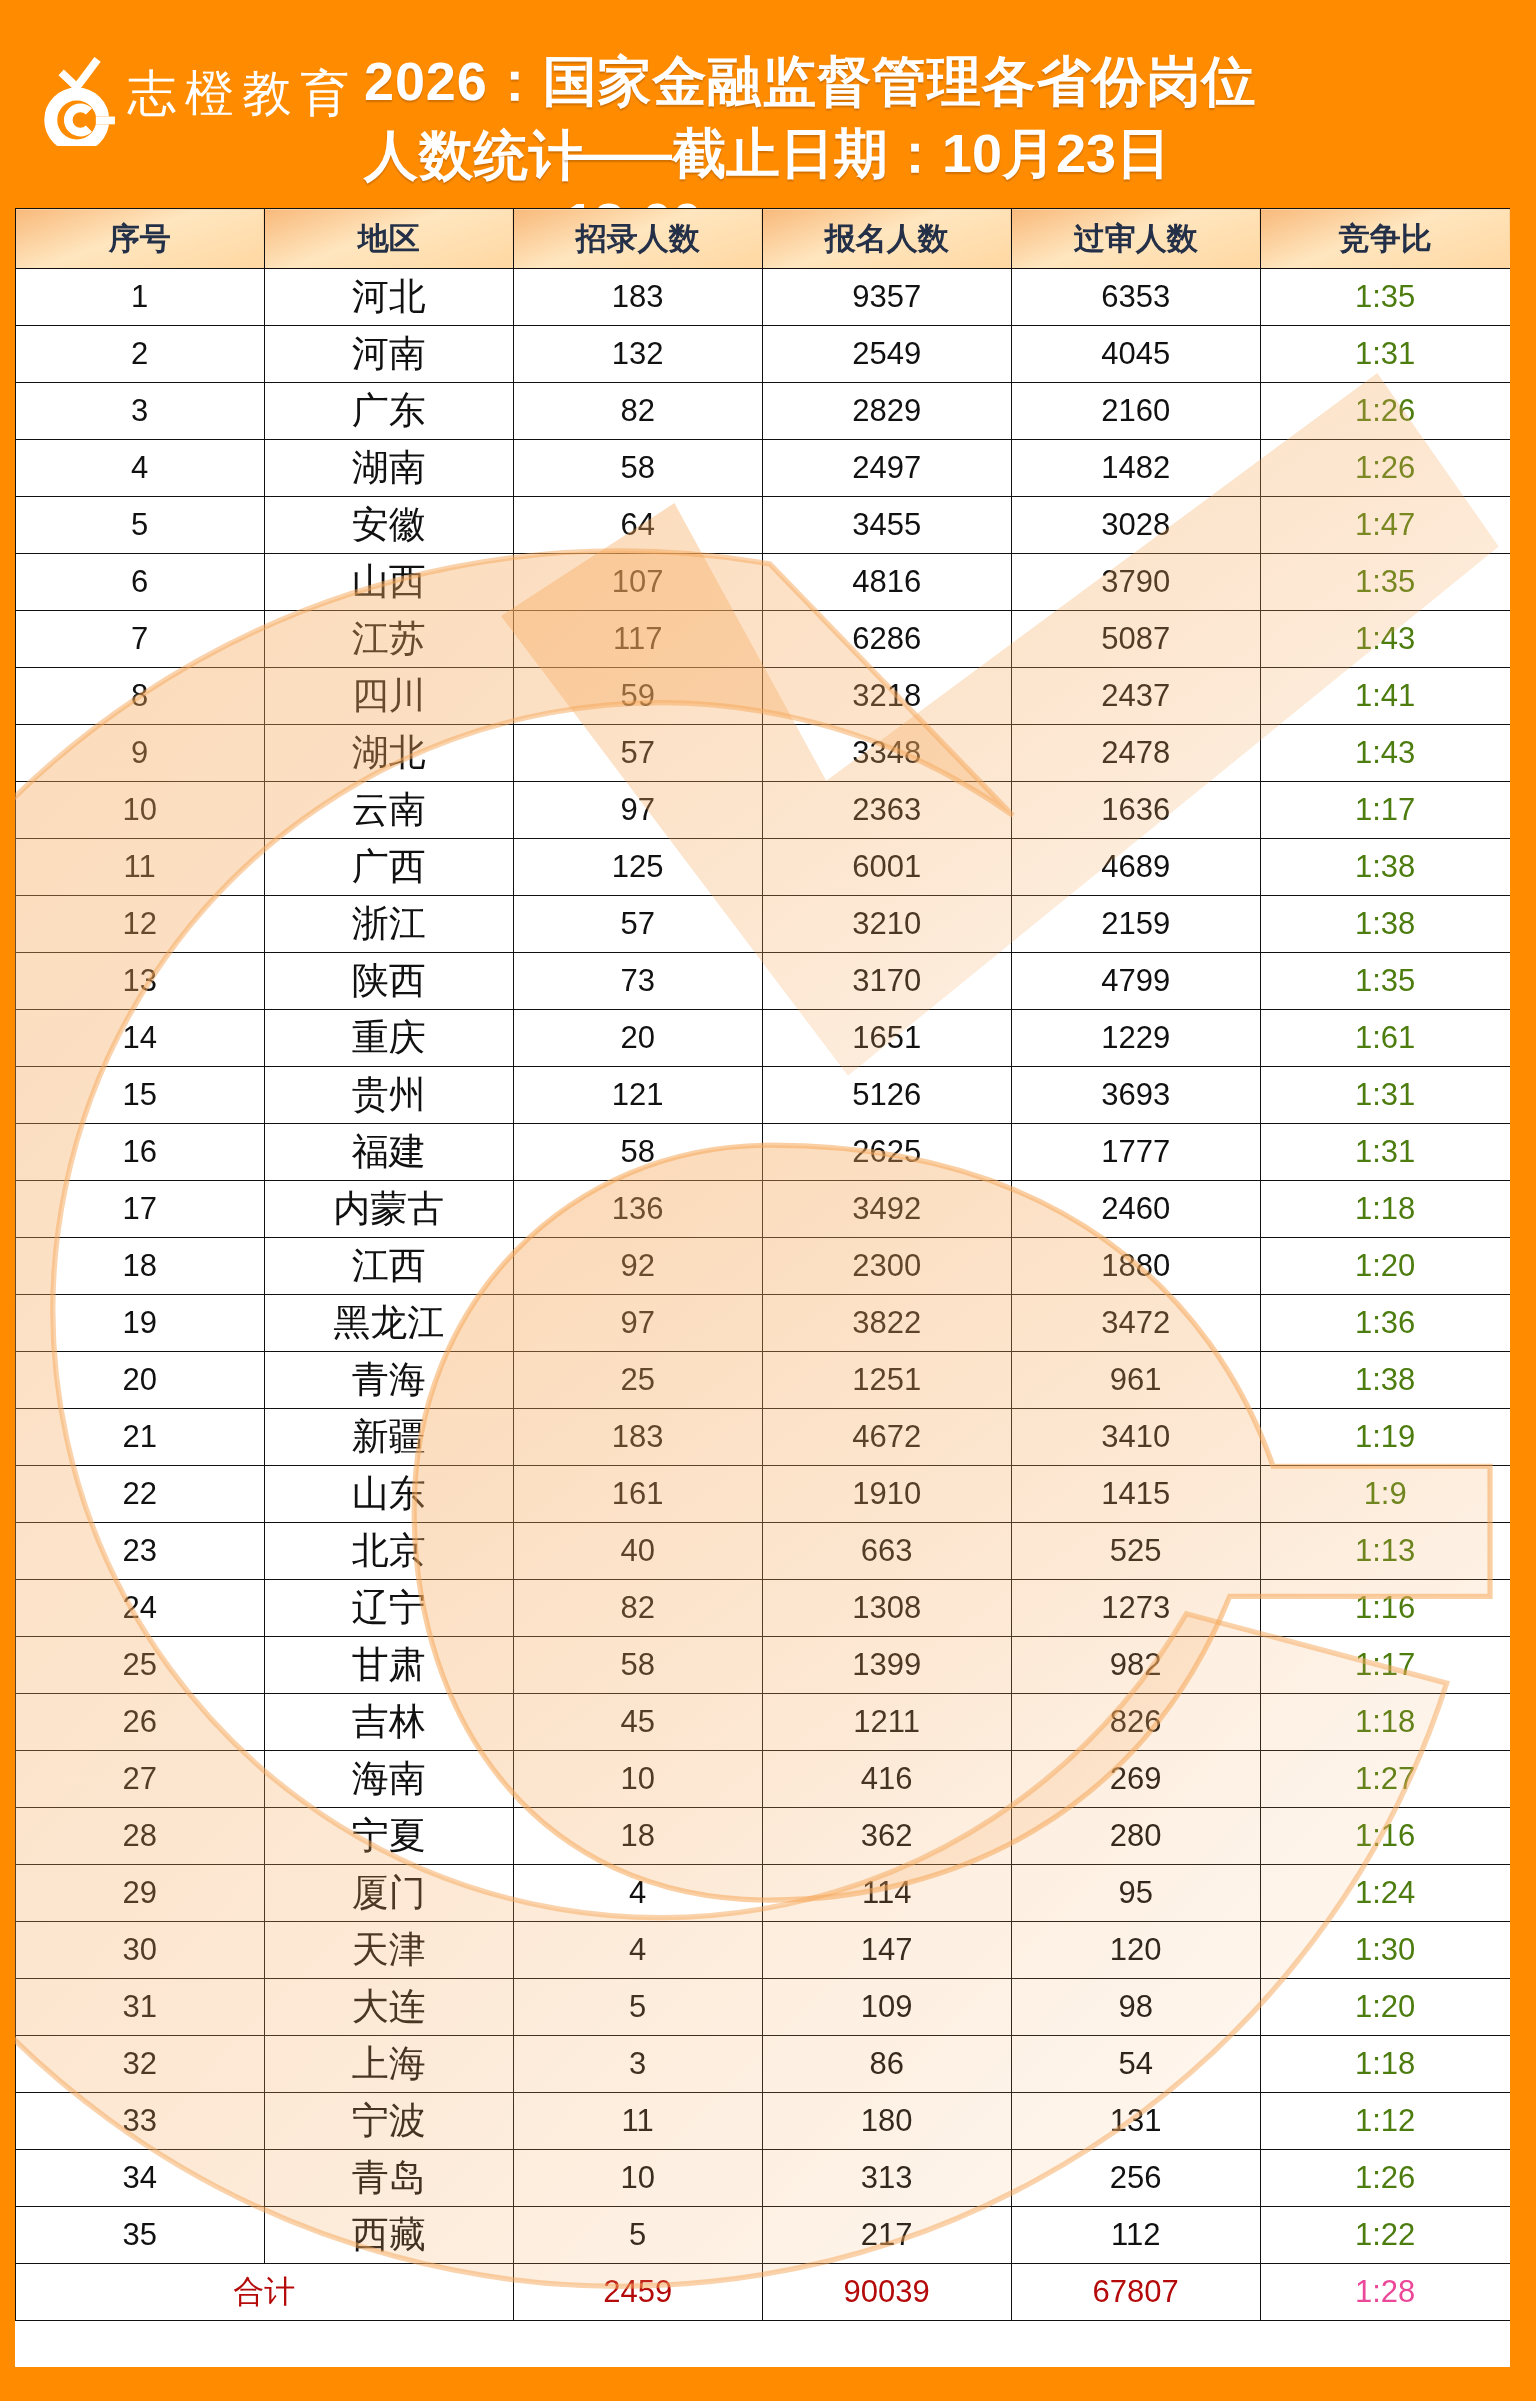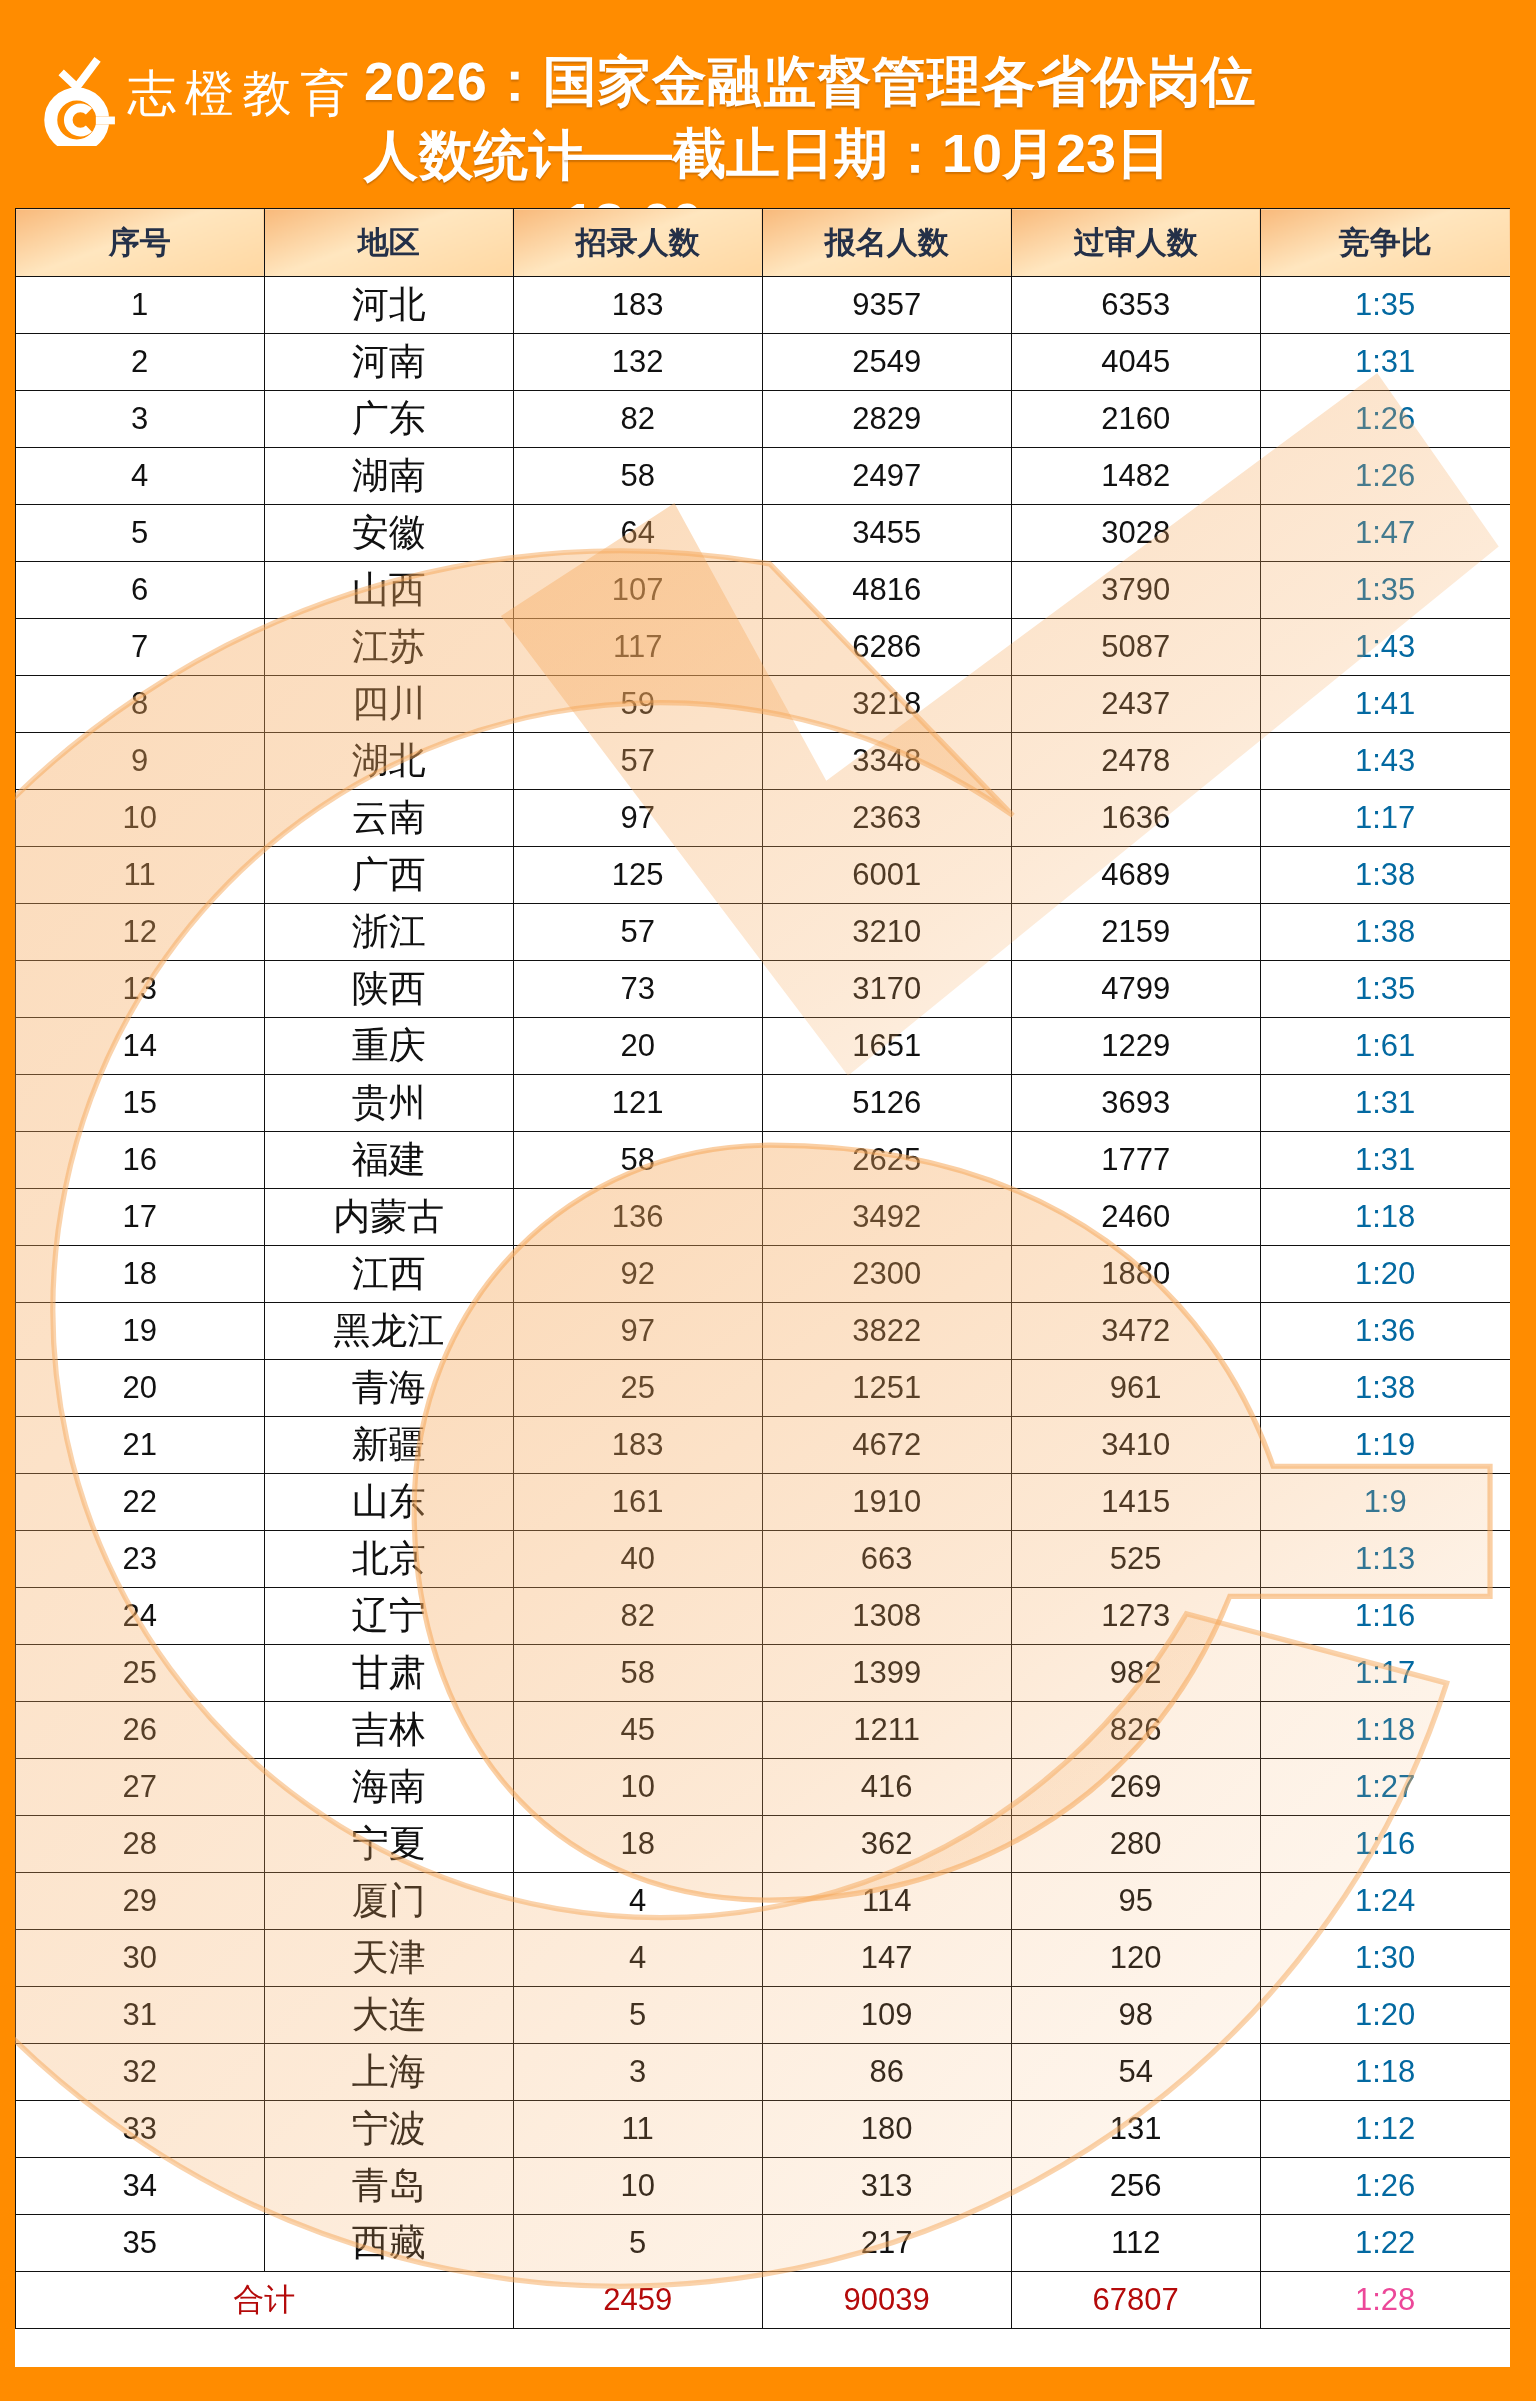--- a/index.html
+++ b/index.html
@@ -42,29 +42,29 @@
     }
     .watermark { position: absolute; left: 0; top: 0; width: 1495px; height: 2159px; pointer-events: none; z-index: 2; }
     table {
       position: relative; z-index: 1;
       width: 1495px; border-collapse: collapse; table-layout: fixed;
     }
     th, td {
       border: 1.7px solid #111; text-align: center; vertical-align: middle;
     }
     th {
-      height: 68px; font-size: 31px; font-weight: bold; color: #243048;
+      height: 60px; font-size: 31px; font-weight: bold; color: #243048;
       background: linear-gradient(160deg, #F8B97A 0%, #FFE6BF 45%, #FFD7A1 100%);
     }
     td {
       height: 57px; font-size: 31px; color: #111;
       font-family: "Liberation Sans", sans-serif;
     }
     td.region { font-family: Liberation Mono, monospace; font-size: 37px; }
-    td.ratio { color: #0369a1; }
+    td.ratio { color: #4d7c0f; }
     tr.total td { color: #B40A0A; height: 57px; }
     tr.total td.ratio { color: #ec4899; }
   </style>
 </head>
 <body>
 
 <div class="header">
   <div class="logo">
     <div class="logo-mark">
       <svg width="87" height="104" viewBox="0 0 100 120">

